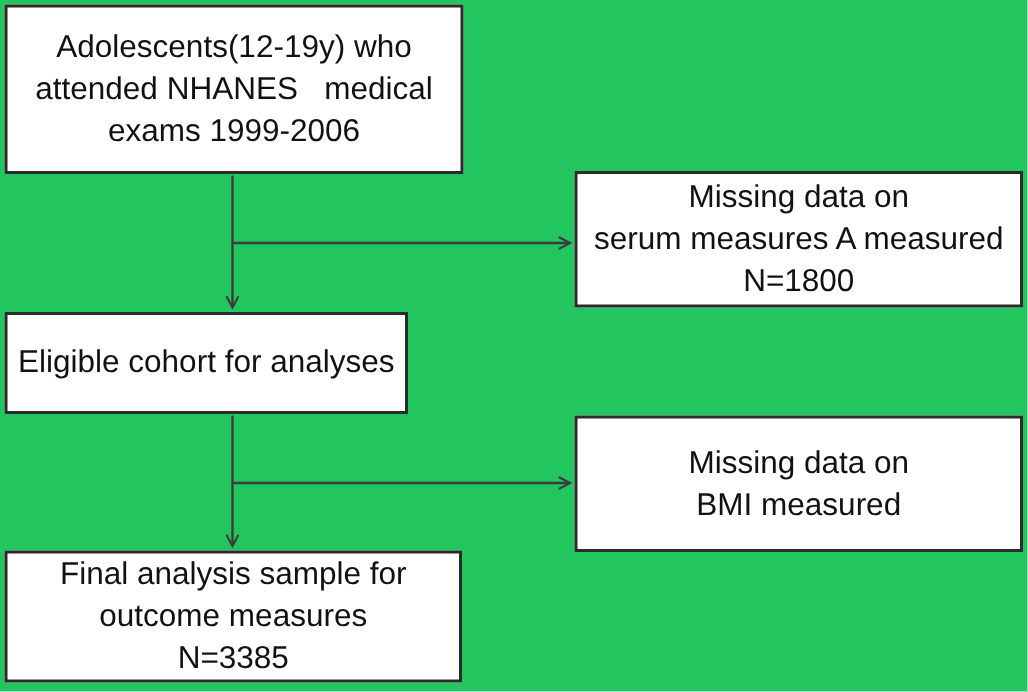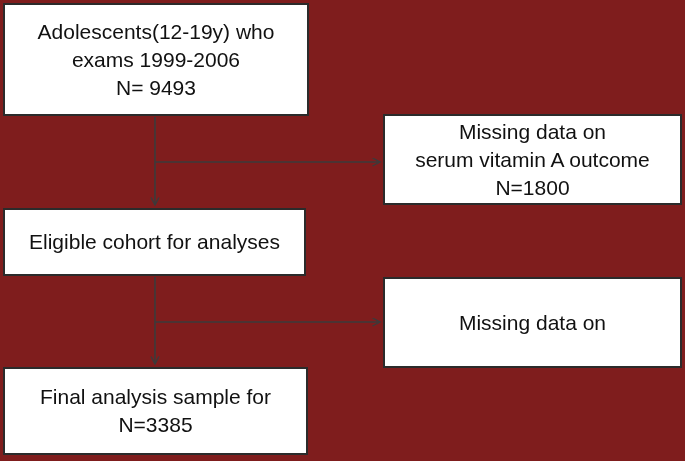--- a/index.html
+++ b/index.html
@@ -5,21 +5,21 @@
   html, body {
     margin: 0;
     padding: 0;
     background: #ffffff;
     font-family: "Liberation Sans", "DejaVu Sans", sans-serif;
   }
   .flowchart {
     position: relative;
     width: 685px;
     height: 461px;
-    background: #7f1d1d;
+    background: #22c55e;
     overflow: hidden;
   }
   .connectors {
     position: absolute;
     left: 0;
     top: 0;
     width: 685px;
     height: 461px;
   }
   .flow-box {
@@ -34,21 +34,21 @@
     text-align: center;
     color: #111111;
     font-size: 21px;
     line-height: 28px;
   }
   .flow-box .line {
     white-space: pre-wrap;
   }
   #box-population      { left: 3px;   top: 3px;   width: 306px; height: 113px; }
   #box-excl-vitamin-a  { left: 383px; top: 114px; width: 299px; height: 91px; }
-  #box-eligible        { left: 3px;   top: 208px; width: 303px; height: 68px; }
+  #box-eligible        { left: 3px;   top: 208px; width: 269px; height: 68px; }
   #box-excl-bmi        { left: 383px; top: 277px; width: 299px; height: 91px; }
   #box-final           { left: 3px;   top: 367px; width: 305px; height: 88px; }
 </style>
 </head>
 <body>
 
 <div class="flowchart">
 
   <svg class="connectors" viewBox="0 0 685 461" xmlns="http://www.w3.org/2000/svg">
     <defs>
@@ -61,36 +61,38 @@
 
     <line x1="155" y1="162" x2="380" y2="162" stroke="#3b3b3b" stroke-width="1.6" marker-end="url(#arrowhead)"></line>
 
     <line x1="155" y1="277" x2="155" y2="364" stroke="#3b3b3b" stroke-width="1.6" marker-end="url(#arrowhead)"></line>
 
     <line x1="155" y1="322" x2="380" y2="322" stroke="#3b3b3b" stroke-width="1.6" marker-end="url(#arrowhead)"></line>
   </svg>
 
   <div class="flow-box" id="box-population">
     <div class="line">Adolescents(12-19y) who</div>
+    <div class="line">attended NHANES   medical</div>
     <div class="line">exams 1999-2006</div>
-    <div class="line">N= 9493</div>
   </div>
 
   <div class="flow-box" id="box-excl-vitamin-a">
     <div class="line">Missing data on</div>
-    <div class="line">serum vitamin A outcome</div>
+    <div class="line">serum measures A measured</div>
     <div class="line">N=1800</div>
   </div>
 
   <div class="flow-box" id="box-eligible">
     <div class="line">Eligible cohort for analyses</div>
   </div>
 
   <div class="flow-box" id="box-excl-bmi">
     <div class="line">Missing data on</div>
+    <div class="line">BMI measured</div>
   </div>
 
   <div class="flow-box" id="box-final">
     <div class="line">Final analysis sample for</div>
+    <div class="line">outcome measures</div>
     <div class="line">N=3385</div>
   </div>
 
 </div>
 
 </body></html>

